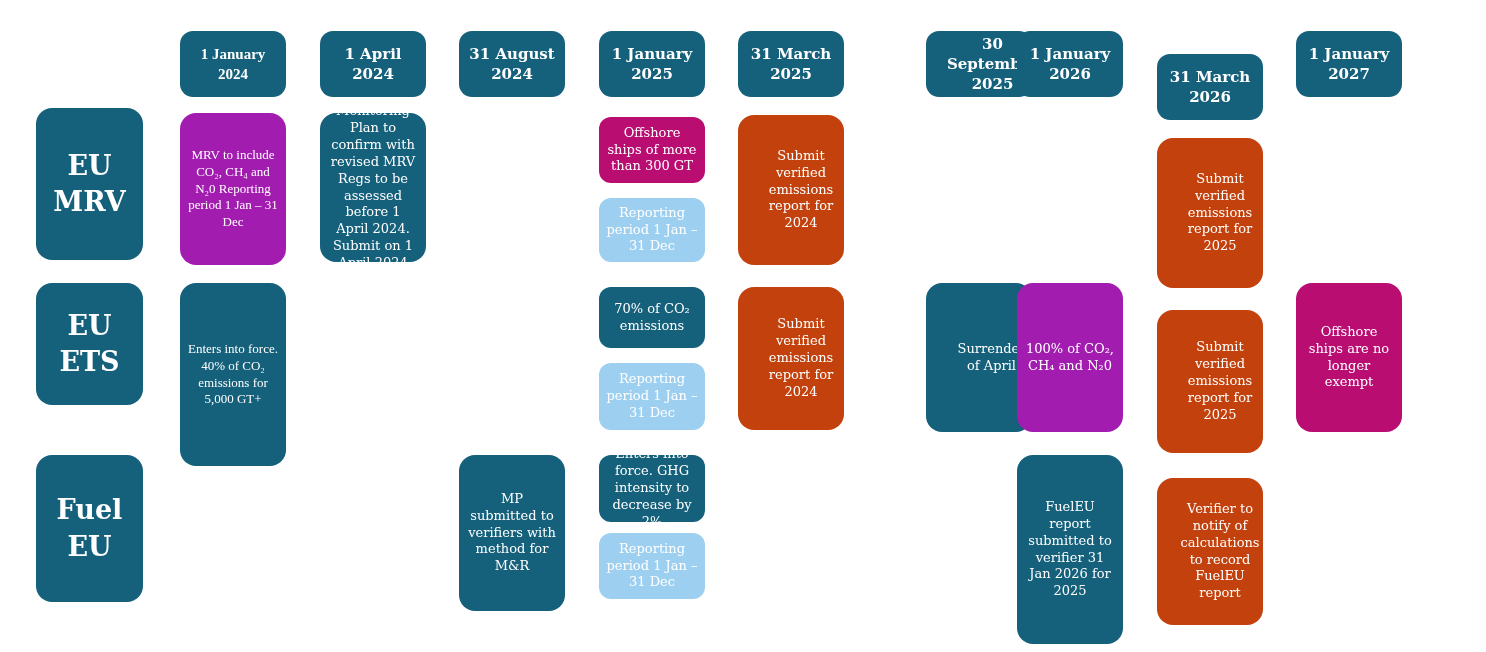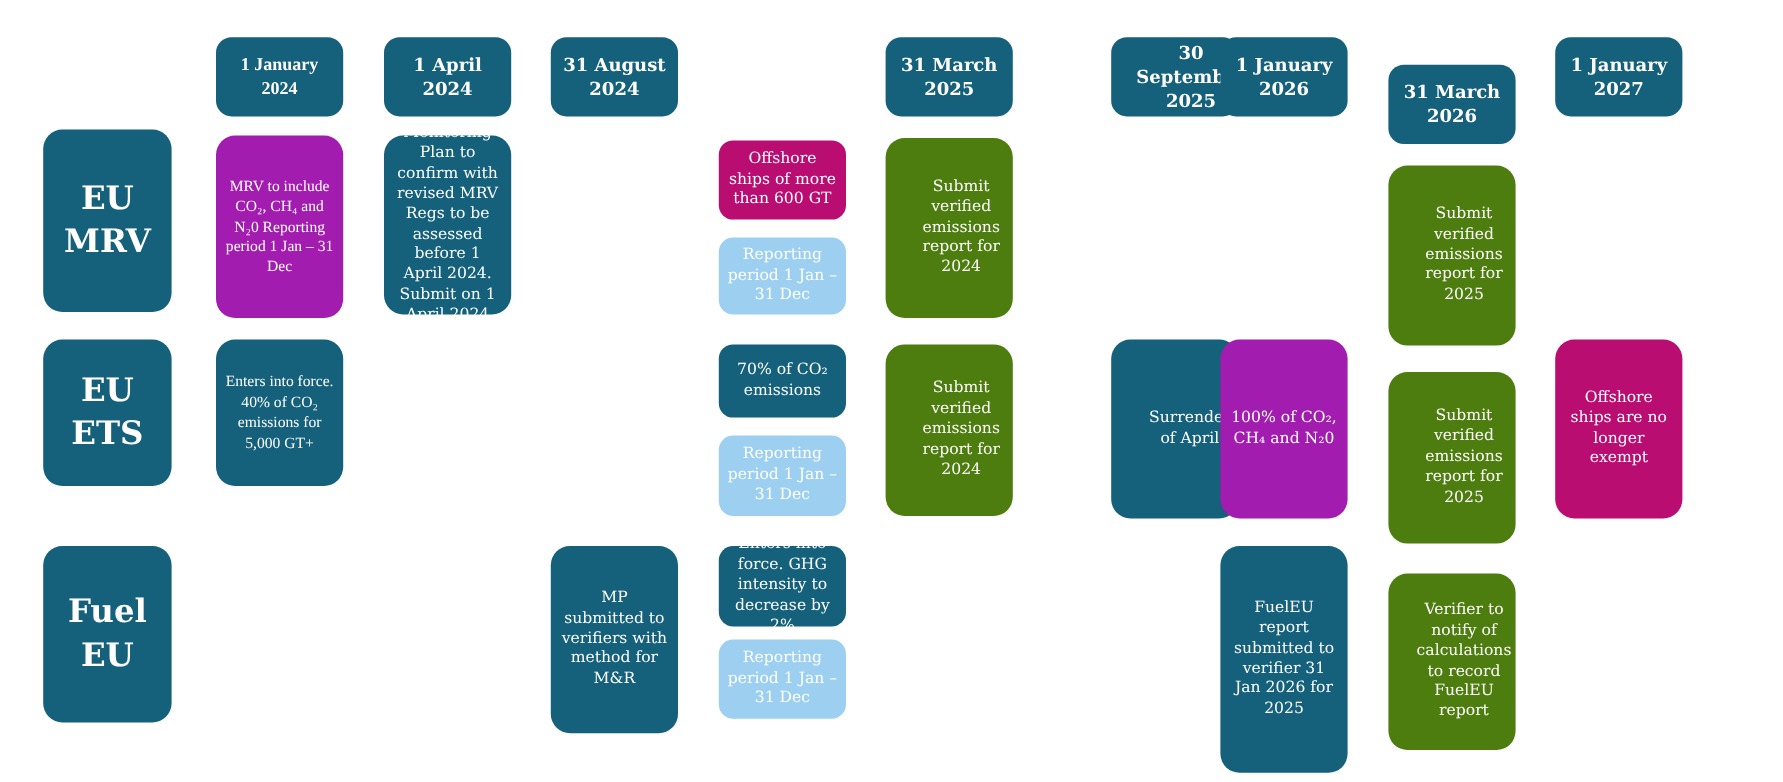--- a/index.html
+++ b/index.html
@@ -51,21 +51,21 @@
     line-height: 1.3;
     padding: 6px 8px;
   }
   .cell.small {
     border-radius: 12px;
     padding: 4px 7px;
   }
   .c-teal   { background: #15607A; }
   .c-green  { background: #a21caf; }
   .c-magenta{ background: #B90D72; }
-  .c-orange { background: #4d7c0f; padding-left: 28px; }
+  .c-orange { background: #c2410c; padding-left: 28px; }
   .c-blue   { background: #9DD0F0; }
 
   
   .x0 { left: 180px; font-family: Liberation Serif, serif; }
   .x1 { left: 320px; }
   .x2 { left: 459px; }
   .x3 { left: 599px; }
   .x4 { left: 738px; }
   .x5 { left: 926px; padding-left: 33px; }
   .x6 { left: 1017px; }
@@ -73,38 +73,39 @@
   .x8 { left: 1296px; }
 </style>
 </head>
 <body>
 
 <div class="canvas">
 
   <div class="bx col-hdr x0">1 January 2024</div>
   <div class="bx col-hdr x1">1 April 2024</div>
   <div class="bx col-hdr x2">31 August 2024</div>
+  <div class="bx col-hdr x3">1 January 2025</div>
   <div class="bx col-hdr x4">31 March 2025</div>
   <div class="bx col-hdr x5">30 September 2025</div>
   <div class="bx col-hdr x6">1 January 2026</div>
   <div class="bx col-hdr x7">31 March 2026</div>
   <div class="bx col-hdr x8">1 January 2027</div>
 
   <div class="bx row-hdr" style="top:108px;height:152px">EU MRV</div>
   <div class="bx row-hdr" style="top:283px;height:122px">EU ETS</div>
   <div class="bx row-hdr" style="top:455px;height:147px">Fuel EU</div>
 
   <div class="bx cell c-green x0" style="top:113px;height:152px">MRV to include CO₂, CH₄ and N₂0 Reporting period 1 Jan – 31 Dec</div>
   <div class="bx cell c-teal x1" style="top:113px;height:149px">Monitoring Plan to confirm with revised MRV Regs to be assessed before 1 April 2024. Submit on 1 April 2024</div>
-  <div class="bx cell small c-magenta x3" style="top:117px;height:66px">Offshore ships of more than 600 GT</div>
+  <div class="bx cell small c-magenta x3" style="top:117px;height:66px">Offshore ships of more than 300 GT</div>
   <div class="bx cell small c-blue x3" style="top:198px;height:64px">Reporting period 1 Jan – 31 Dec</div>
   <div class="bx cell c-orange x4" style="top:115px;height:150px">Submit verified emissions report for 2024</div>
   <div class="bx cell c-orange x7" style="top:115px;height:150px">Submit verified emissions report for 2025</div>
 
-  <div class="bx cell c-teal x0" style="top:283px;height:122px">Enters into force. 40% of CO₂ emissions for 5,000 GT+</div>
+  <div class="bx cell c-teal x0" style="top:283px;height:183px">Enters into force. 40% of CO₂ emissions for 5,000 GT+</div>
   <div class="bx cell small c-teal x3" style="top:287px;height:61px">70% of CO₂ emissions</div>
   <div class="bx cell small c-blue x3" style="top:363px;height:67px">Reporting period 1 Jan – 31 Dec</div>
   <div class="bx cell c-orange x4" style="top:287px;height:143px">Submit verified emissions report for 2024</div>
   <div class="bx cell c-teal x5" style="top:283px;height:149px">Surrender of April</div>
   <div class="bx cell c-green x6" style="top:283px;height:149px">100% of CO₂, CH₄ and N₂0</div>
   <div class="bx cell c-orange x7" style="top:287px;height:143px">Submit verified emissions report for 2025</div>
   <div class="bx cell c-magenta x8" style="top:283px;height:149px">Offshore ships are no longer exempt</div>
 
   <div class="bx cell c-teal x2" style="top:455px;height:156px">MP submitted to verifiers with method for M&amp;R</div>
   <div class="bx cell small c-teal x3" style="top:455px;height:67px">Enters into force. GHG intensity to decrease by 2%</div>

